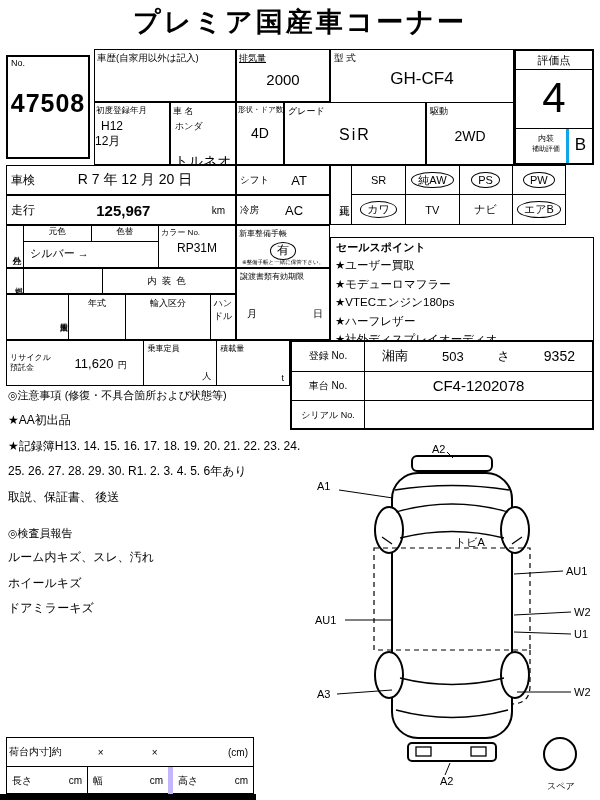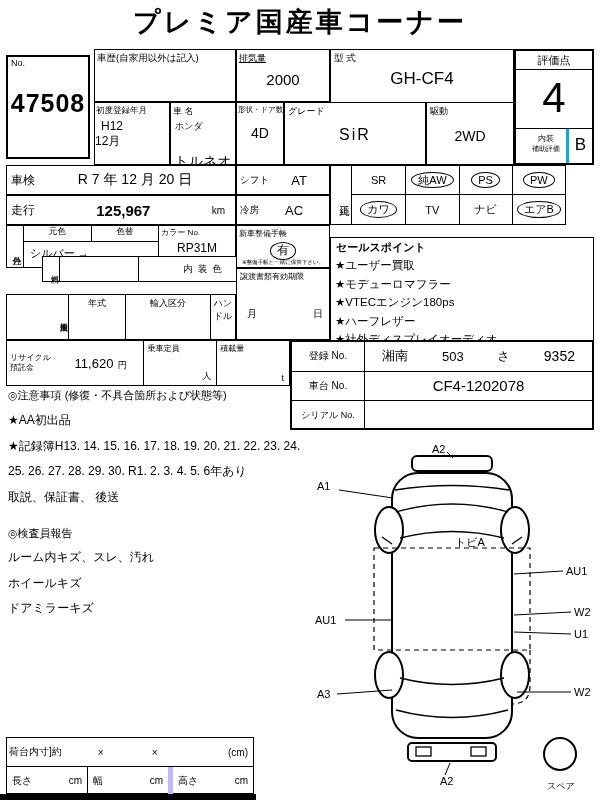--- a/index.html
+++ b/index.html
@@ -149,21 +149,21 @@
         <div style="width:50%;text-align:center;font-size:8.5px;">色替</div>
       </div>
       <div style="font-size:11px;padding:4px 0 0 6px;">シルバー →</div>
     </div>
     <div style="width:76px;border-left:1px solid #000;">
       <div style="font-size:8px;padding:1px 2px;">カラー No.</div>
       <div style="font-size:12px;text-align:center;margin-top:2px;">RP31M</div>
     </div>
   </div>
 
-  <div class="c" style="left:6px;top:256px;width:230px;height:26px;display:flex;margin-left:36px;">
+  <div class="c" style="left:6px;top:268px;width:230px;height:26px;display:flex;">
     <div class="vert" style="width:16px;border-right:1px solid #000;font-size:8px;">燃料</div>
     <div style="width:78px;border-right:1px solid #000;"></div>
     <div style="flex:1;text-align:center;font-size:9.5px;line-height:24px;letter-spacing:5px;">内装色</div>
   </div>
 
   <div class="c" style="left:6px;top:294px;width:230px;height:46px;display:flex;padding-left:45px;">
     <div class="vert" style="width:16px;border-right:1px solid #000;font-size:8px;">輸入車用</div>
     <div style="width:56px;border-right:1px solid #000;">
       <div style="font-size:9px;text-align:center;padding-top:2px;">年式</div>
     </div>

